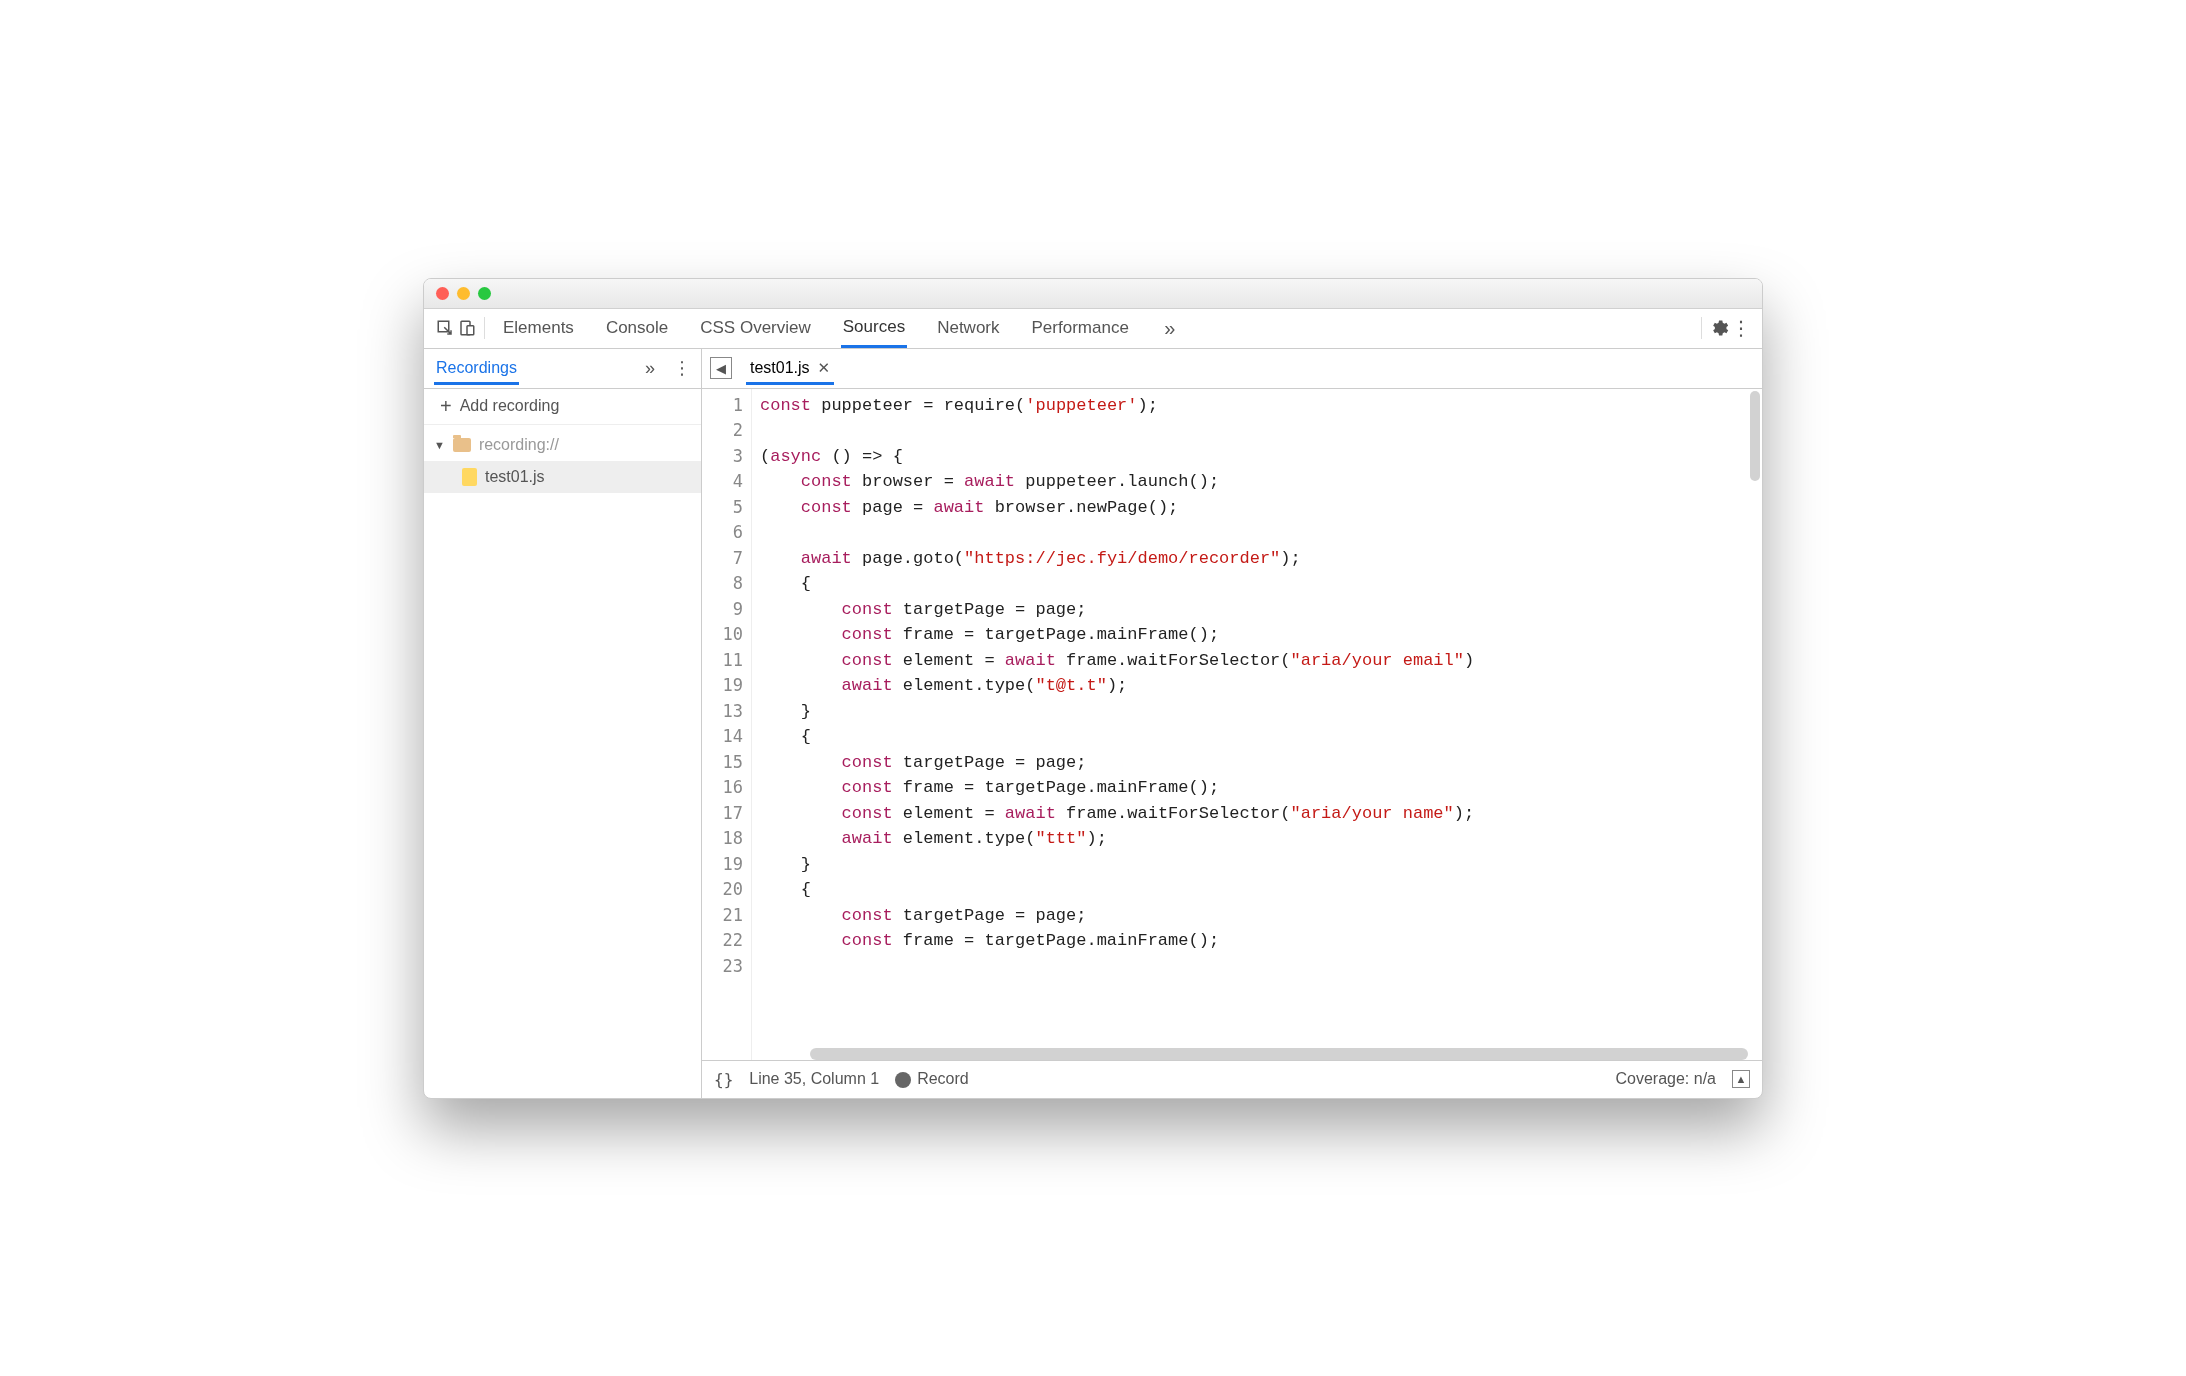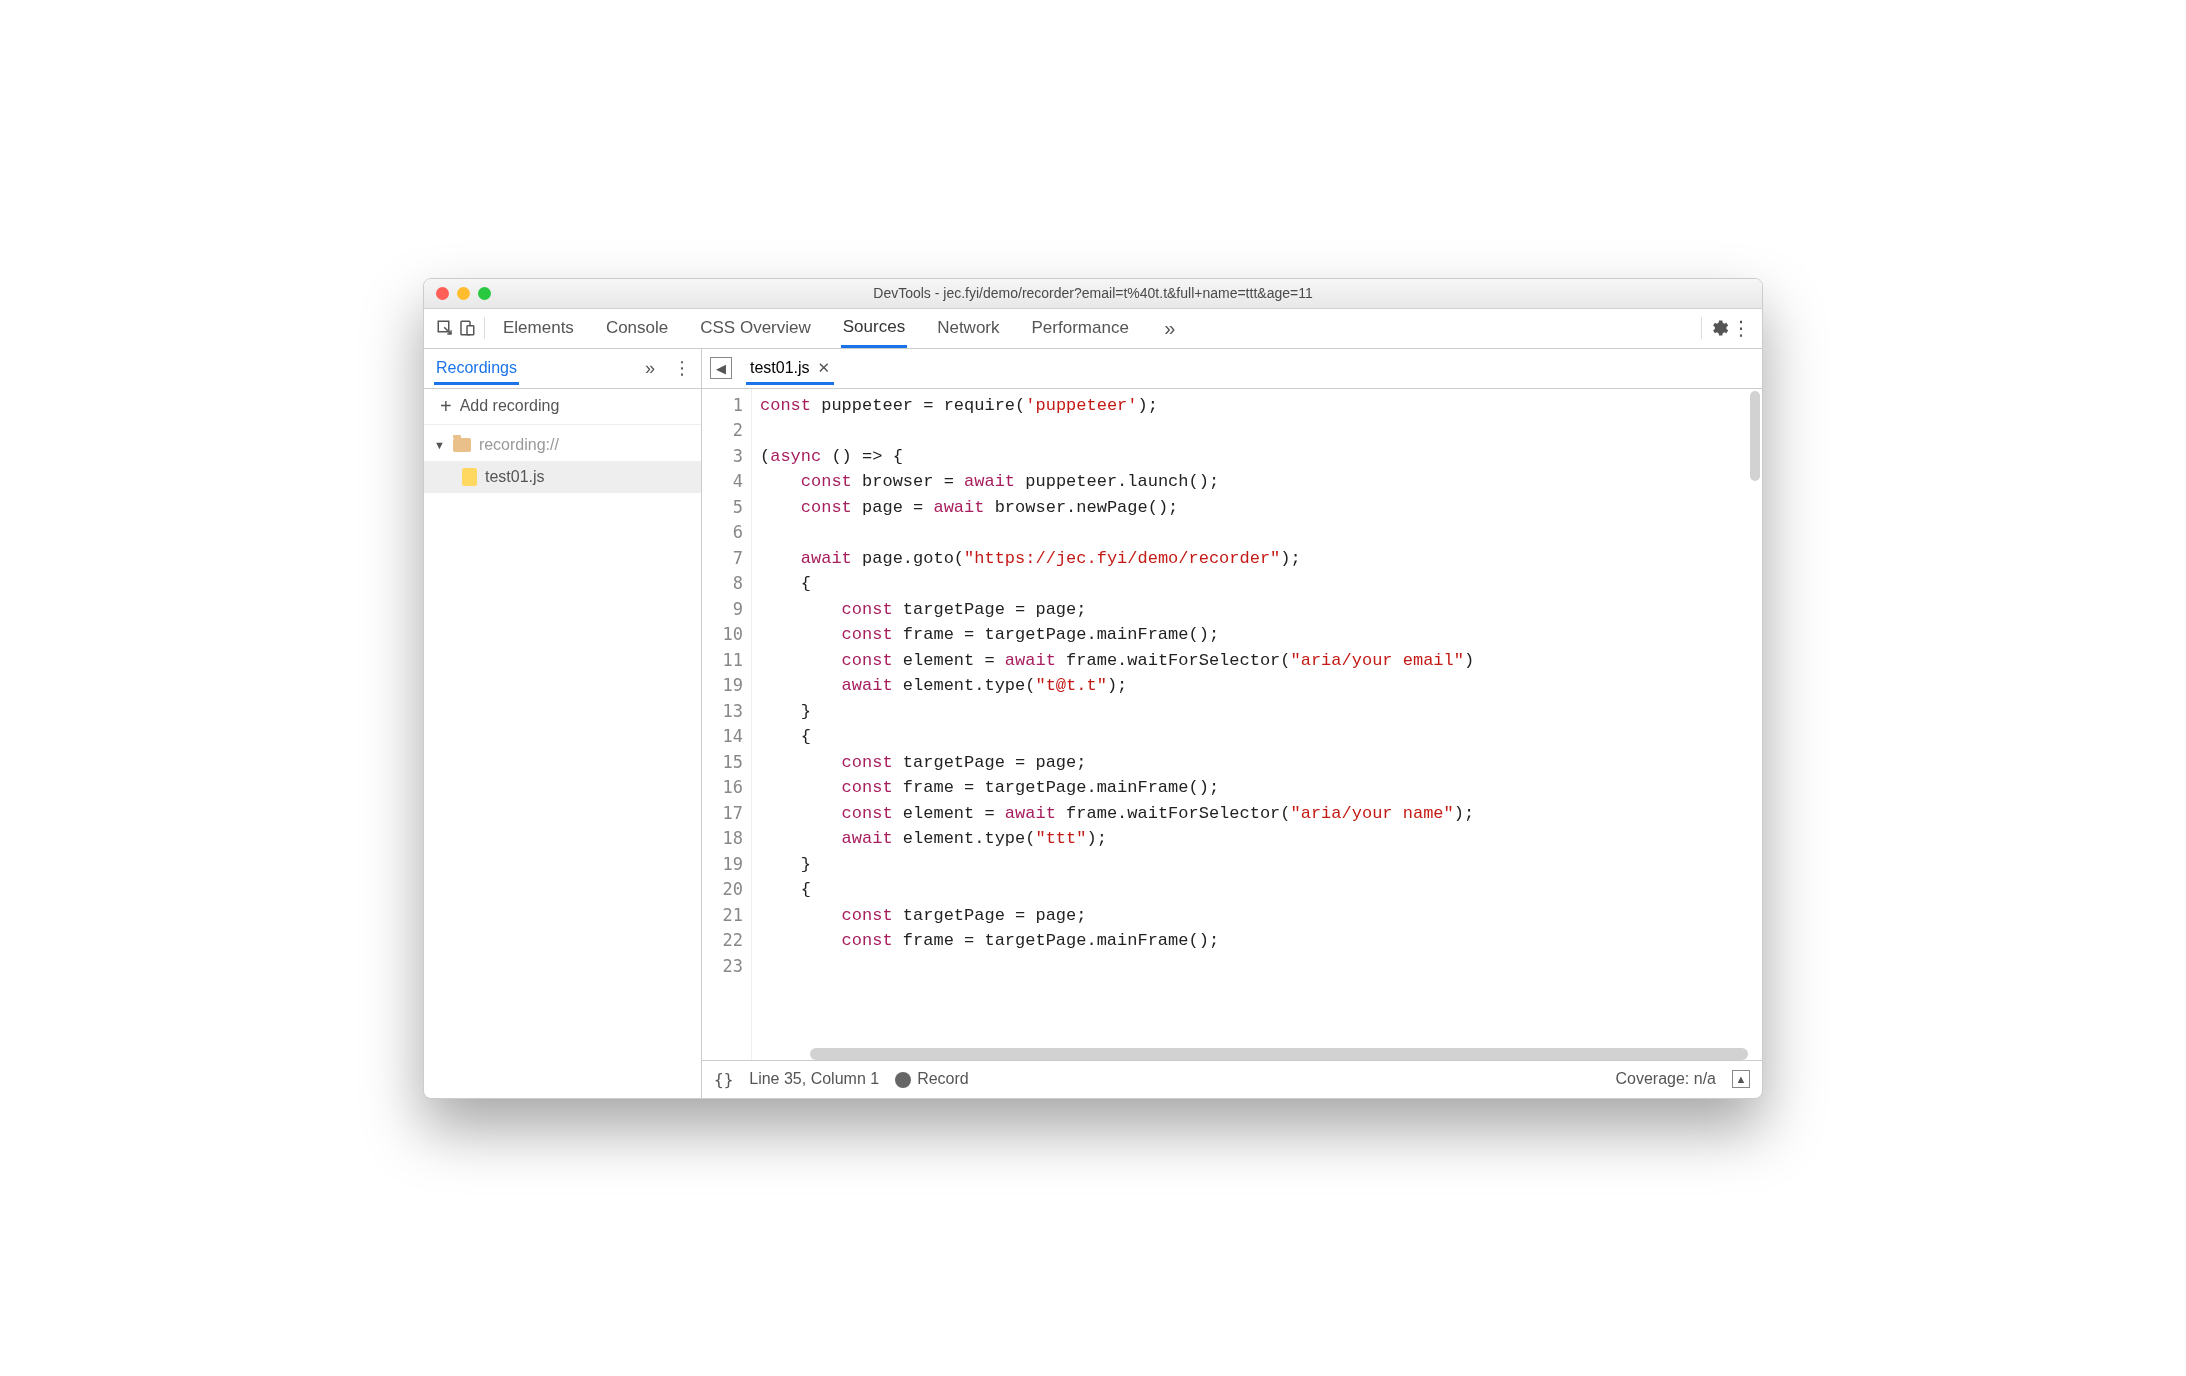--- a/index.html
+++ b/index.html
@@ -79,21 +79,20 @@
 <body>
 
 <div class="window">
 
   <div class="titlebar">
     <div class="traffic">
       <div class="dot red"></div>
       <div class="dot yellow"></div>
       <div class="dot green"></div>
     </div>
-    <div class="title">DevTools - jec.fyi/demo/recorder?email=t%40t.t&amp;full+name=ttt&amp;age=11</div>
   </div>
 
   <div class="toolbar">
     <div class="ico">
       <svg width="18" height="18" viewBox="0 0 24 24" fill="none" stroke="#555" stroke-width="2">
           <rect x="3" y="3" width="14" height="14"></rect>
           <path d="M11 11 L20 20 M20 15 L20 20 L15 20"></path>
         </svg>
     </div>
     <div class="ico">

